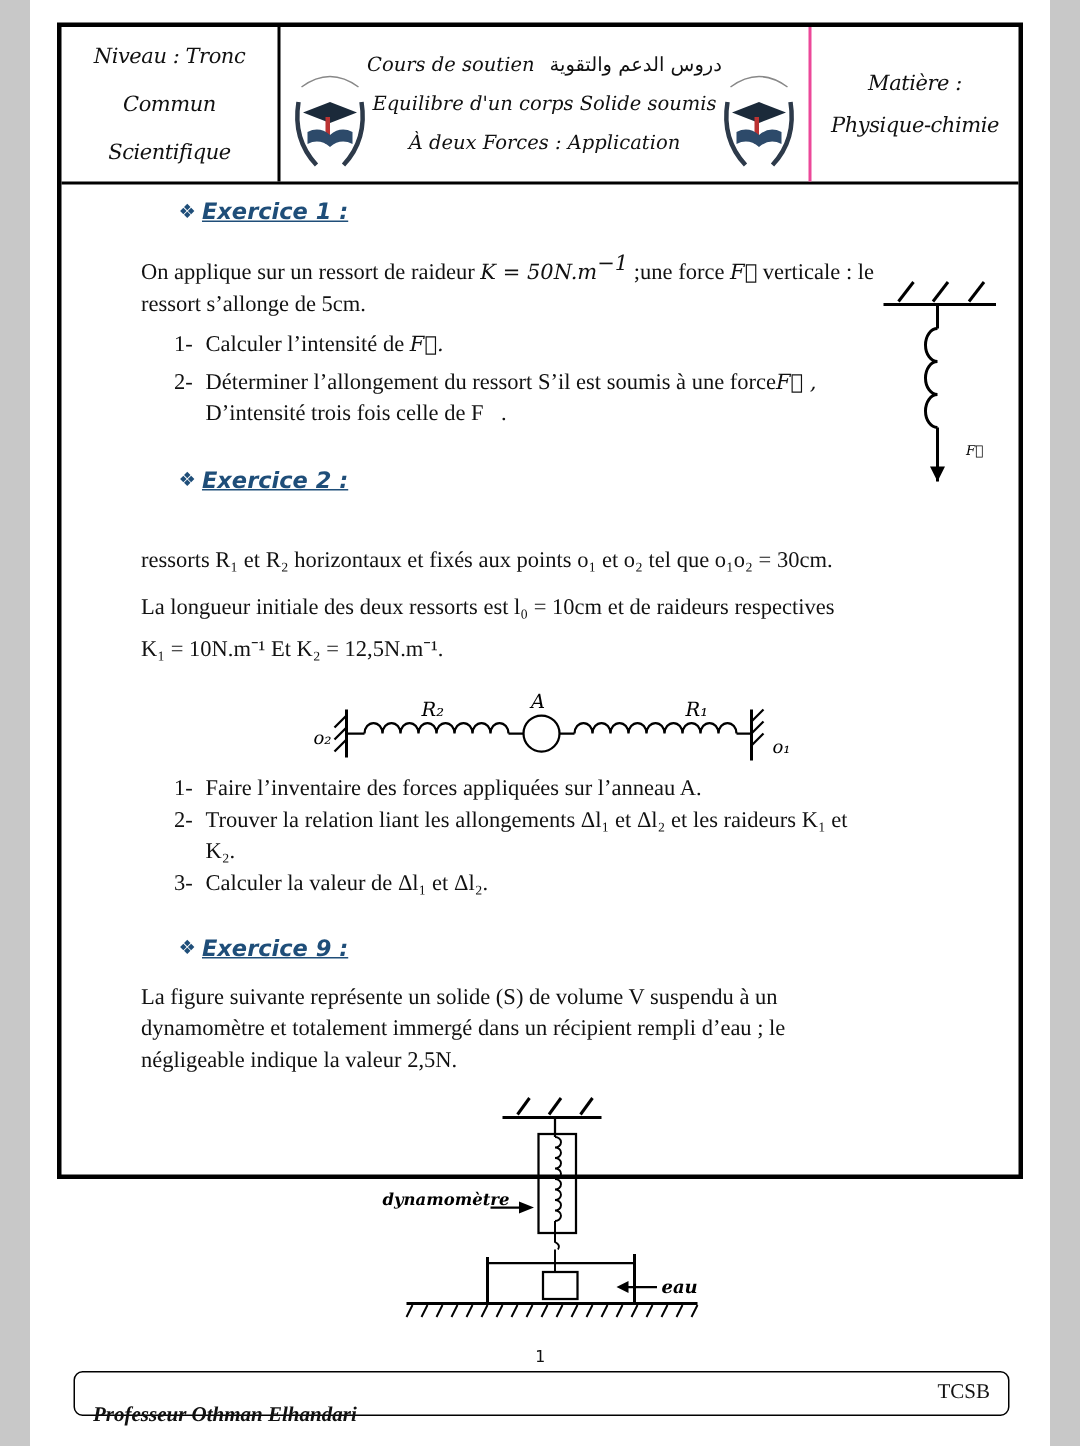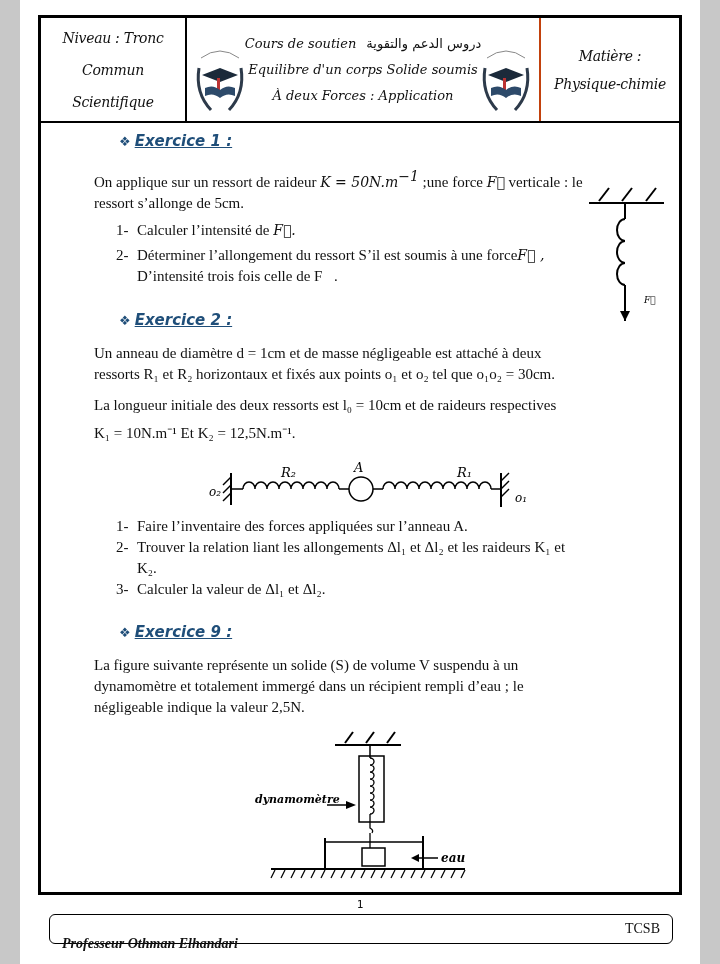--- a/index.html
+++ b/index.html
@@ -5,30 +5,30 @@
   html, body { margin: 0; padding: 0; }
   body {
     width: 720px; height: 964px; background: #c8c8c8;
     font-family: "Liberation Serif", serif; color: #111;
     position: relative; overflow: hidden;
   }
   .page {
     position: absolute; left: 20px; top: 0; width: 680px; height: 964px; background: #fff;
   }
   .frame {
-    position: absolute; left: 18px; top: 15px; width: 644px; height: 880px;
+    position: absolute; left: 18px; top: 15px; width: 644px; height: 771px;
     border: 3px solid #000; box-sizing: border-box; padding-left: 40px;
   }
   .header {
     position: absolute; left: 0; top: 0; width: 638px; height: 103px;
     border-bottom: 2px solid #000; display: flex;
   }
   .hcell { box-sizing: border-box; display: flex; flex-direction: column; justify-content: center; align-items: center; }
   .hleft { width: 146px; border-right: 2px solid #000; }
-  .hmid { width: 354px; border-right: 2px solid #c2410c; position: relative; }
+  .hmid { width: 354px; border-right: 2px solid #ec4899; position: relative; }
   .hright { flex: 1; }
   .cursive { font-family: "DejaVu Serif", serif; font-style: italic; font-size: 14px; line-height: 28px; text-align: center; letter-spacing: -0.3px; }
   .hleft .cursive { font-size: 14px; line-height: 32px; }
   .hright .cursive { font-size: 14px; line-height: 28px; }
   .hmid .line { font-family: "DejaVu Serif", serif; font-style: italic; font-size: 13px; line-height: 26px; text-align: center; }
   .hmid .line1 { display: flex; gap: 10px; justify-content: center; }
   .arabic { font-family: "DejaVu Sans", sans-serif; font-style: normal; font-size: 13px; direction: rtl; }
   .logo { position: absolute; top: 20px; width: 58px; height: 80px; }
   .logo.l { left: 4px; } .logo.r { right: 4px; }
   .ex-title {
@@ -121,21 +121,21 @@
       <line x1="41" y1="102" x2="41" y2="138" stroke="#000" stroke-width="2"></line>
       <polygon points="36,128 46,128 41,138" fill="#000"></polygon>
       <text x="60" y="120" font-size="9" font-style="italic" font-family="DejaVu Serif, serif">F⃗</text>
     </svg>
 
     <div class="ex-title" style="top:293px">
       <span class="diamond">❖</span>
       <span class="t">Exercice 2 :</span>
     </div>
     <div class="para" style="top:325px">
-      <span>Un anneau de diamètre d = 1cm et de masse négligeable est attaché à deux</span><br>
+      <br>
       <span>ressorts R₁ et R₂ horizontaux et fixés aux points o₁ et o₂ tel que o₁o₂ = 30cm.</span>
     </div>
     <div class="para" style="top:377px">
       <span>La longueur initiale des deux ressorts est l₀ = 10cm et de raideurs respectives</span>
     </div>
     <div class="para" style="top:405px">
       <span>K₁ = 10N.m⁻¹ Et K₂ = 12,5N.m⁻¹.</span>
     </div>
     <svg class="figure" style="left:148px;top:437px" width="340" height="55">
       <line x1="42" y1="18" x2="42" y2="50" stroke="#000" stroke-width="2"></line>

